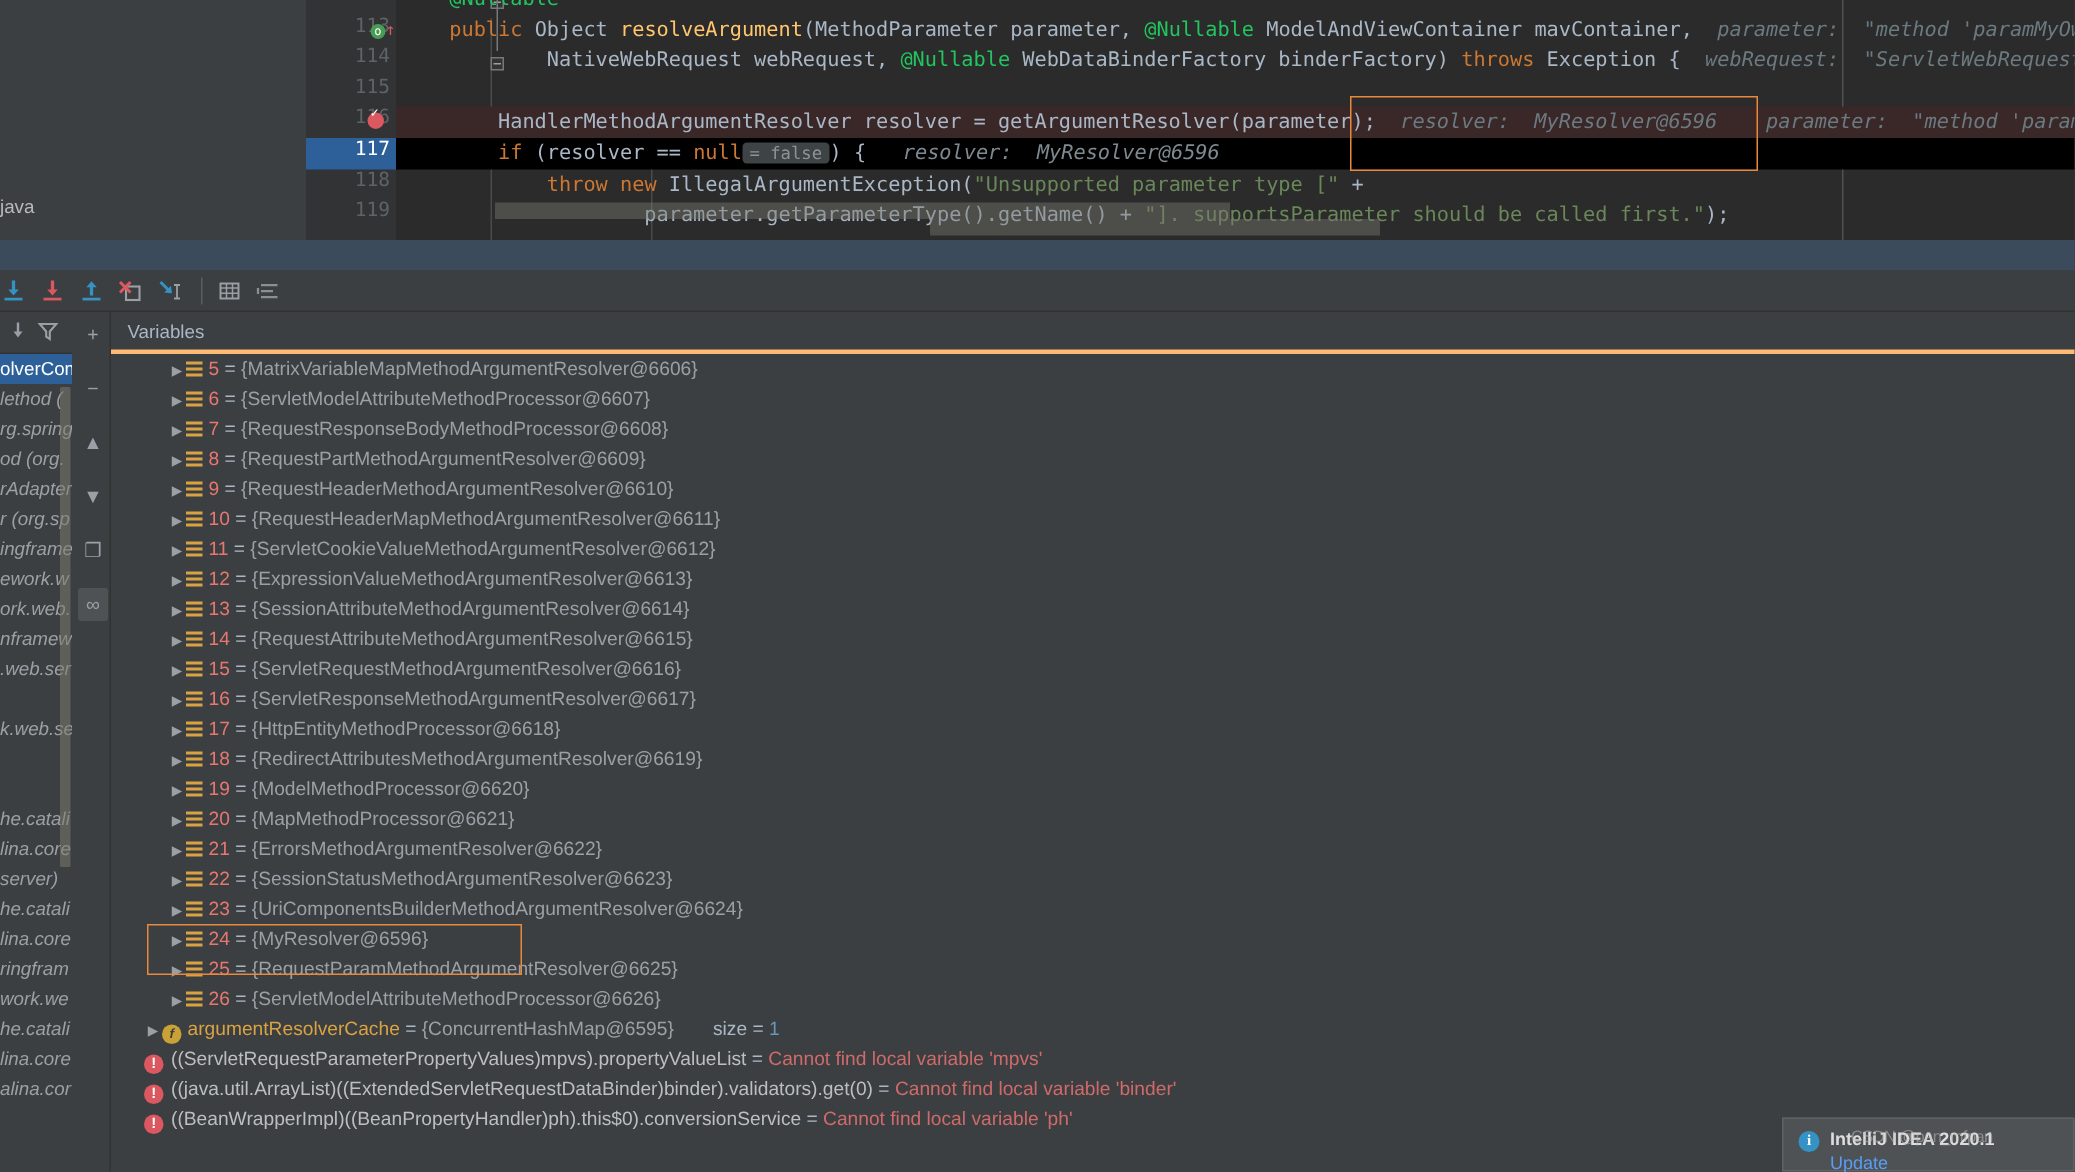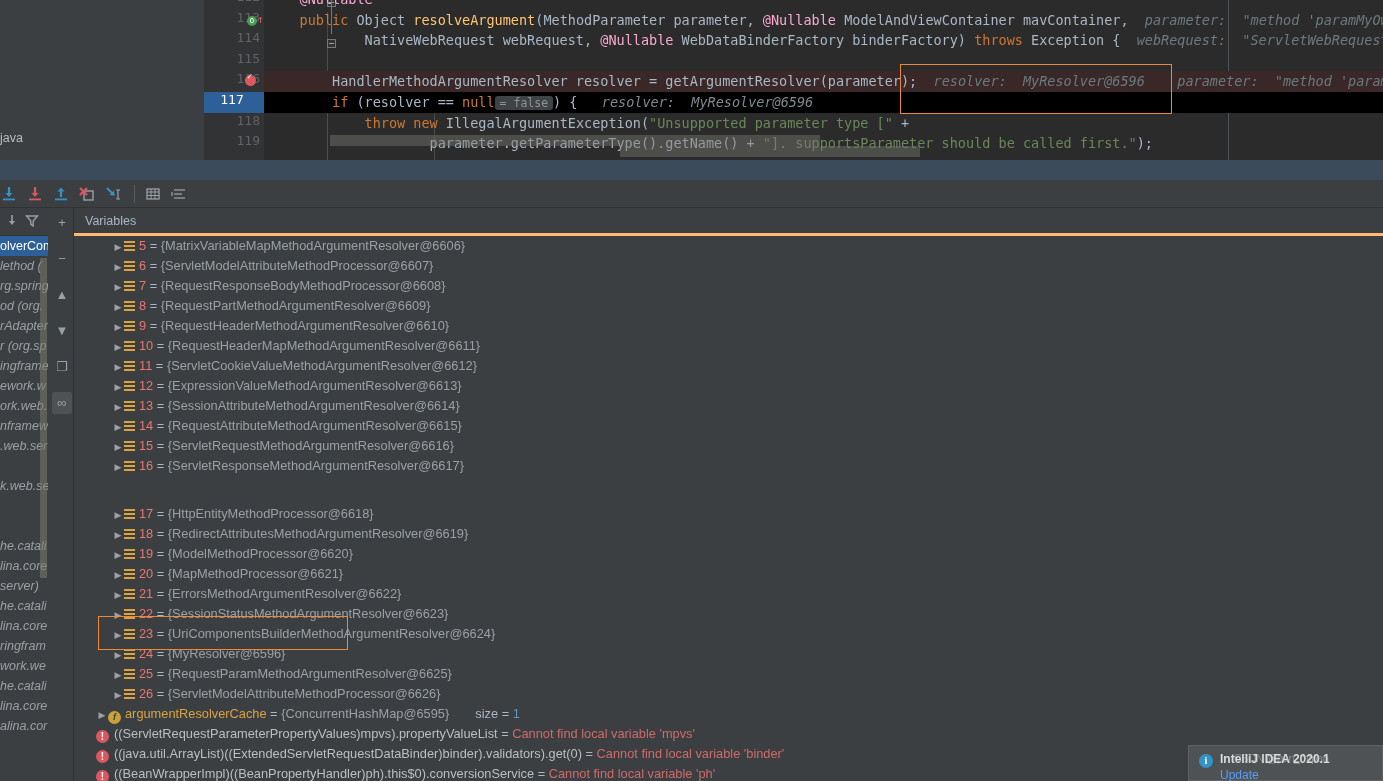--- a/index.html
+++ b/index.html
@@ -56,21 +56,21 @@
 
   
   .indent-rail { position:absolute; width:1px; background:#4b4b4b; }
   .vsep { position:absolute; width:1px; background:#555a5e; }
 
   
   .kw   { color:#cc7832; }
   .type { color:#a9b7c6; }
   .mname{ color:#ffc66d; }
   .pln  { color:#a9b7c6; }
-  .ann  { color:#f9a8d4; }
+  .ann  { color:#22c55e; }
   .str  { color:#6a8759; }
   .hint { color:#6b7a80; font-style: italic; }
   .hintL{ color:#7e8a90; font-style: italic; }
   .inlay-false {
     background:#3e4345; color:#8d9396; border-radius:3px;
     padding:0 5px; font-size:11.5px; font-style: normal;
   }
 
   .bp-red { 
     display:inline-block; width:11px; height:11px; border-radius:50%;
@@ -248,21 +248,21 @@
   </div>
 
   <div class="gutter" id="gutter">
       <div class="lnrow" style="top: -11px;"><span class="num">112</span></div>
       <div class="lnrow" style="top: 9.6px;"><span class="num">113</span></div>
       <div class="gutter-icon" style="left: 43px; top: 12.6px;"><span class="ovr-green">o</span><span class="arrow-up">↑</span></div>
       <div class="lnrow" style="top: 30.2px;"><span class="num">114</span></div>
       <div class="lnrow" style="top: 50.8px;"><span class="num">115</span></div>
       <div class="lnrow" style="top: 71.4px; background: rgb(49, 51, 53);"><span class="num">116</span></div>
       <div class="gutter-icon" style="left: 41px; top: 75.4px;"><span class="bp-red"></span></div>
-      <div class="lnrow" style="top: 92px; background: rgb(45, 96, 153); color: rgb(255, 255, 255); text-align: center;"><span class="num">117</span></div>
+      <div class="lnrow" style="top: 92px; background: rgb(45, 96, 153); color: rgb(255, 255, 255);"><span class="num">117</span></div>
       <div class="lnrow" style="top: 112.6px;"><span class="num">118</span></div>
       <div class="lnrow" style="top: 133.2px;"><span class="num">119</span></div>
     </div>
   <div class="codearea" id="codearea">
     <div class="indent-rail" style="left:63px;  top:12px;  height:148px;"></div>
     <div class="indent-rail" style="left:170px; top:104px; height:56px;"></div>
     <div class="vsep" style="left:964px; top:0; height:160px; background:#4e5254;"></div>
   <div style="position: absolute; left: 63px; top: -6px;"><span class="fold-box"></span></div>
       <div style="position: absolute; left: 63px; top: 35.2px;"><span class="fold-box"></span></div>
       <div style="position: absolute; left: 63px; top: 97px;"><span class="fold-box"></span></div>
@@ -404,21 +404,21 @@
       <div class="vrow" style="padding-left: 38px;"><span class="vtri">▶</span><span class="vicon-array"><i></i><i></i><i></i></span><span class="vidx">7</span><span class="veq"> = </span><span class="vval">{RequestResponseBodyMethodProcessor@6608}</span></div>
       <div class="vrow" style="padding-left: 38px;"><span class="vtri">▶</span><span class="vicon-array"><i></i><i></i><i></i></span><span class="vidx">8</span><span class="veq"> = </span><span class="vval">{RequestPartMethodArgumentResolver@6609}</span></div>
       <div class="vrow" style="padding-left: 38px;"><span class="vtri">▶</span><span class="vicon-array"><i></i><i></i><i></i></span><span class="vidx">9</span><span class="veq"> = </span><span class="vval">{RequestHeaderMethodArgumentResolver@6610}</span></div>
       <div class="vrow" style="padding-left: 38px;"><span class="vtri">▶</span><span class="vicon-array"><i></i><i></i><i></i></span><span class="vidx">10</span><span class="veq"> = </span><span class="vval">{RequestHeaderMapMethodArgumentResolver@6611}</span></div>
       <div class="vrow" style="padding-left: 38px;"><span class="vtri">▶</span><span class="vicon-array"><i></i><i></i><i></i></span><span class="vidx">11</span><span class="veq"> = </span><span class="vval">{ServletCookieValueMethodArgumentResolver@6612}</span></div>
       <div class="vrow" style="padding-left: 38px;"><span class="vtri">▶</span><span class="vicon-array"><i></i><i></i><i></i></span><span class="vidx">12</span><span class="veq"> = </span><span class="vval">{ExpressionValueMethodArgumentResolver@6613}</span></div>
       <div class="vrow" style="padding-left: 38px;"><span class="vtri">▶</span><span class="vicon-array"><i></i><i></i><i></i></span><span class="vidx">13</span><span class="veq"> = </span><span class="vval">{SessionAttributeMethodArgumentResolver@6614}</span></div>
       <div class="vrow" style="padding-left: 38px;"><span class="vtri">▶</span><span class="vicon-array"><i></i><i></i><i></i></span><span class="vidx">14</span><span class="veq"> = </span><span class="vval">{RequestAttributeMethodArgumentResolver@6615}</span></div>
       <div class="vrow" style="padding-left: 38px;"><span class="vtri">▶</span><span class="vicon-array"><i></i><i></i><i></i></span><span class="vidx">15</span><span class="veq"> = </span><span class="vval">{ServletRequestMethodArgumentResolver@6616}</span></div>
       <div class="vrow" style="padding-left: 38px;"><span class="vtri">▶</span><span class="vicon-array"><i></i><i></i><i></i></span><span class="vidx">16</span><span class="veq"> = </span><span class="vval">{ServletResponseMethodArgumentResolver@6617}</span></div>
-      <div class="vrow" style="padding-left: 38px; margin-top: 28px;"><span class="vtri">▶</span><span class="vicon-array"><i></i><i></i><i></i></span><span class="vidx">17</span><span class="veq"> = </span><span class="vval">{HttpEntityMethodProcessor@6618}</span></div>
+      <div class="vrow" style="padding-left: 38px;"><span class="vtri">▶</span><span class="vicon-array"><i></i><i></i><i></i></span><span class="vidx">17</span><span class="veq"> = </span><span class="vval">{HttpEntityMethodProcessor@6618}</span></div>
       <div class="vrow" style="padding-left: 38px;"><span class="vtri">▶</span><span class="vicon-array"><i></i><i></i><i></i></span><span class="vidx">18</span><span class="veq"> = </span><span class="vval">{RedirectAttributesMethodArgumentResolver@6619}</span></div>
       <div class="vrow" style="padding-left: 38px;"><span class="vtri">▶</span><span class="vicon-array"><i></i><i></i><i></i></span><span class="vidx">19</span><span class="veq"> = </span><span class="vval">{ModelMethodProcessor@6620}</span></div>
       <div class="vrow" style="padding-left: 38px;"><span class="vtri">▶</span><span class="vicon-array"><i></i><i></i><i></i></span><span class="vidx">20</span><span class="veq"> = </span><span class="vval">{MapMethodProcessor@6621}</span></div>
       <div class="vrow" style="padding-left: 38px;"><span class="vtri">▶</span><span class="vicon-array"><i></i><i></i><i></i></span><span class="vidx">21</span><span class="veq"> = </span><span class="vval">{ErrorsMethodArgumentResolver@6622}</span></div>
       <div class="vrow" style="padding-left: 38px;"><span class="vtri">▶</span><span class="vicon-array"><i></i><i></i><i></i></span><span class="vidx">22</span><span class="veq"> = </span><span class="vval">{SessionStatusMethodArgumentResolver@6623}</span></div>
       <div class="vrow" style="padding-left: 38px;"><span class="vtri">▶</span><span class="vicon-array"><i></i><i></i><i></i></span><span class="vidx">23</span><span class="veq"> = </span><span class="vval">{UriComponentsBuilderMethodArgumentResolver@6624}</span></div>
       <div class="vrow" style="padding-left: 38px;"><span class="vtri">▶</span><span class="vicon-array"><i></i><i></i><i></i></span><span class="vidx">24</span><span class="veq"> = </span><span class="vval">{MyResolver@6596}</span></div>
       <div class="vrow" style="padding-left: 38px;"><span class="vtri">▶</span><span class="vicon-array"><i></i><i></i><i></i></span><span class="vidx">25</span><span class="veq"> = </span><span class="vval">{RequestParamMethodArgumentResolver@6625}</span></div>
       <div class="vrow" style="padding-left: 38px;"><span class="vtri">▶</span><span class="vicon-array"><i></i><i></i><i></i></span><span class="vidx">26</span><span class="veq"> = </span><span class="vval">{ServletModelAttributeMethodProcessor@6626}</span></div>
       <div class="vrow" style="padding-left: 22px;"><span class="vtri">▶</span><span class="vicon-field">f</span><span class="vname-field">argumentResolverCache</span><span class="veq"> = </span><span class="vval">{ConcurrentHashMap@6595}</span><span class="vsize">&nbsp; size = </span><span class="vsizenum">1</span></div>

